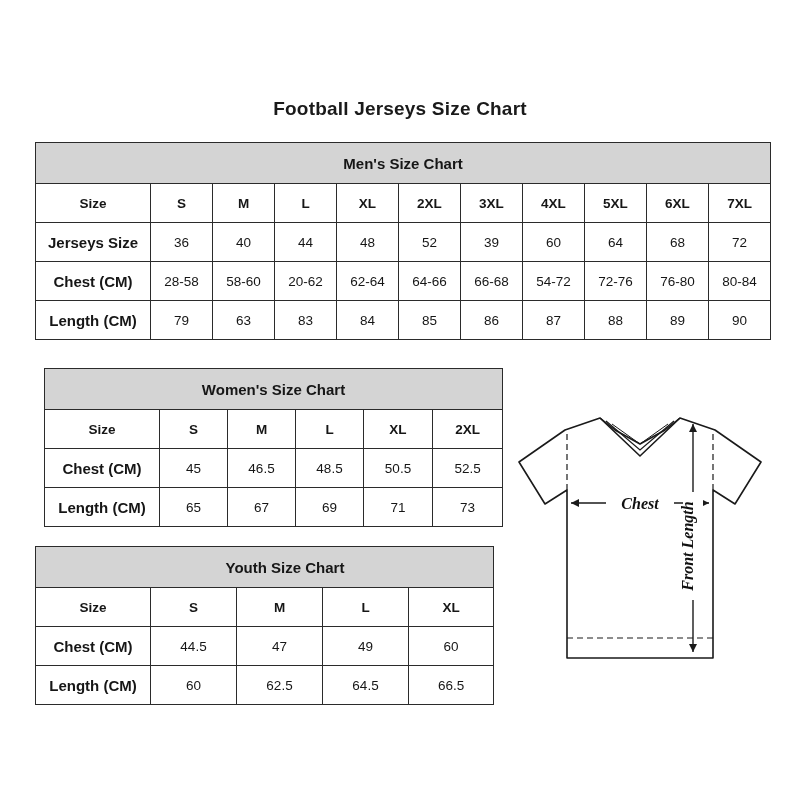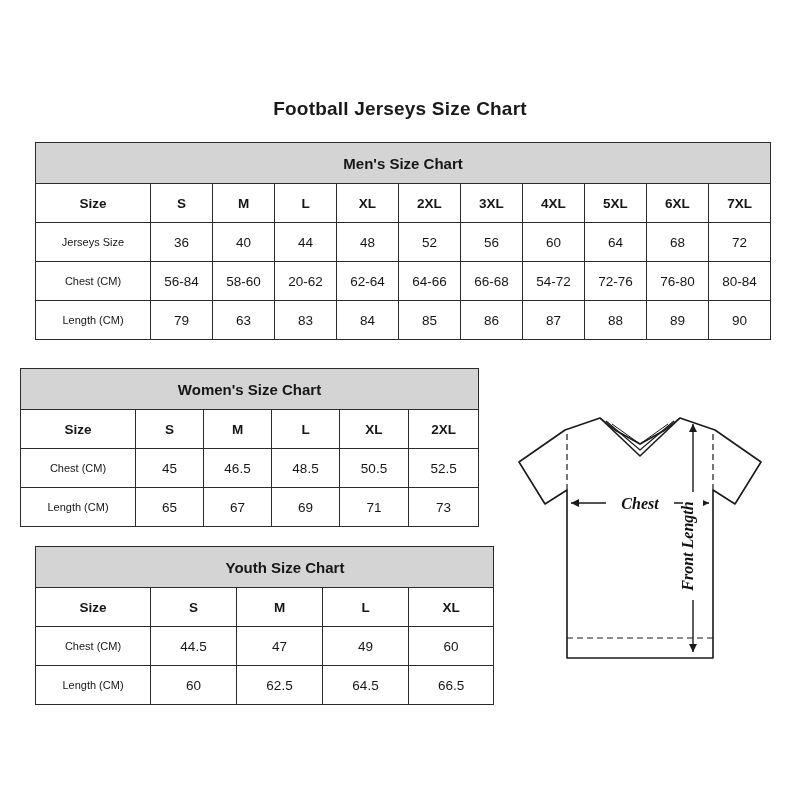--- a/index.html
+++ b/index.html
@@ -42,41 +42,41 @@
     color: #161616;
     background: #ffffff;
     padding: 0;
   }
   table td.hdr {
     background: #d4d4d4;
     font-weight: bold;
     font-size: 15px;
   }
   table td.rowlabel {
-    font-weight: normal;
-    font-size: 11px;
+    font-weight: bold;
+    font-size: 15px;
   }
   table td.colhead {
     font-weight: bold;
   }
 
   
   #mens-table {
     position: absolute;
     left: 35px;
     top: 142px;
     width: 731px;
   }
   #mens-table td { height: 38px; }
   #mens-table td.hdr { height: 40px; }
 
   
   #womens-table {
     position: absolute;
-    left: 20px;
+    left: 44px;
     top: 368px;
     width: 458px;
     border-radius: 6px;
   }
   #womens-table td { height: 38px; }
   #womens-table td.hdr { height: 40px; }
 
   
   #youth-table {
     position: absolute;
@@ -141,29 +141,29 @@
         <td class="colhead">6XL</td>
         <td class="colhead">7XL</td>
       </tr>
       <tr>
         <td class="rowlabel">Jerseys Size</td>
         <td>36</td>
         <td>40</td>
         <td>44</td>
         <td>48</td>
         <td>52</td>
-        <td>56</td>
+        <td>39</td>
         <td>60</td>
         <td>64</td>
         <td>68</td>
         <td>72</td>
       </tr>
       <tr>
         <td class="rowlabel">Chest (CM)</td>
-        <td>56-84</td>
+        <td>28-58</td>
         <td>58-60</td>
         <td>20-62</td>
         <td>62-64</td>
         <td>64-66</td>
         <td>66-68</td>
         <td>54-72</td>
         <td>72-76</td>
         <td>76-80</td>
         <td>80-84</td>
       </tr>

